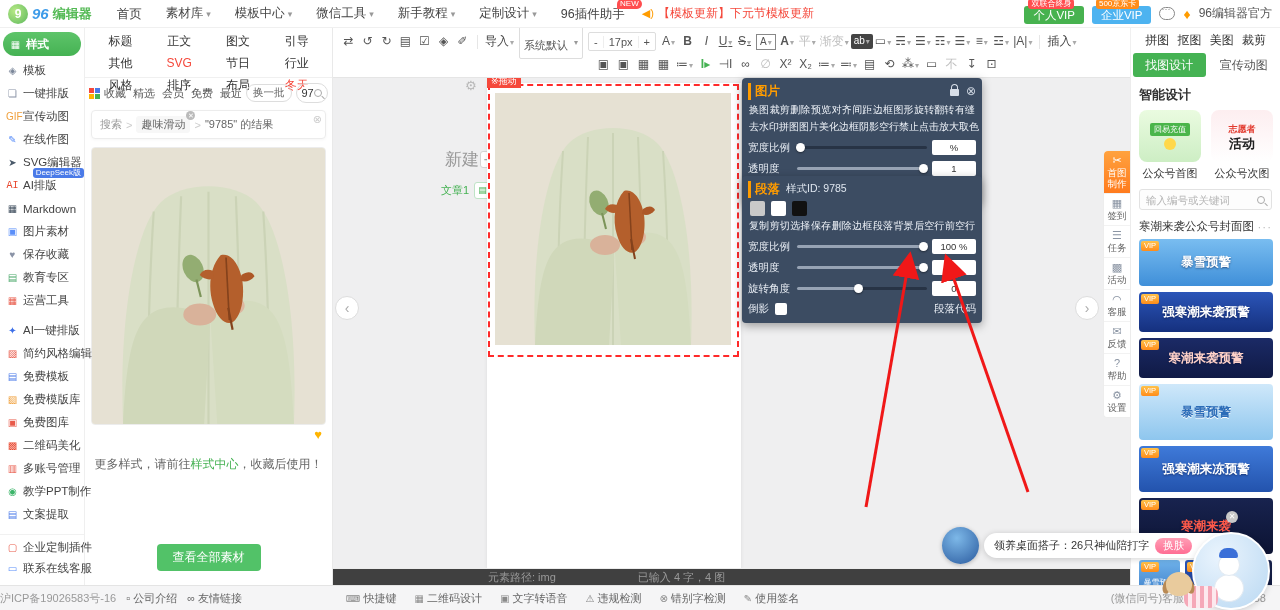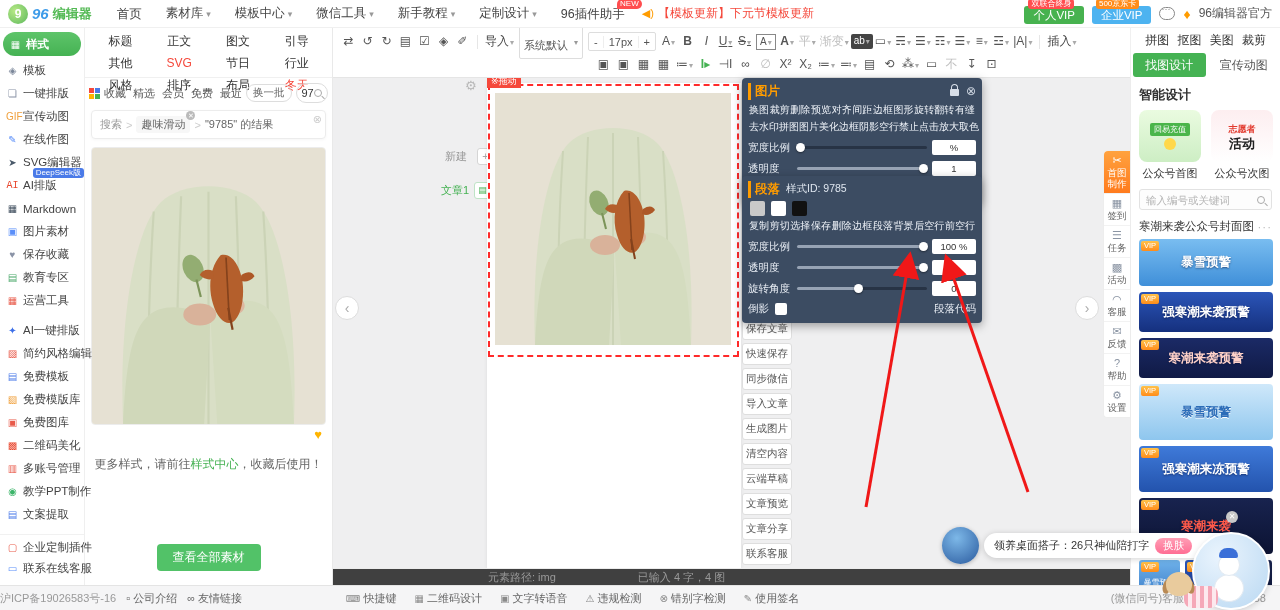--- a/index.html
+++ b/index.html
@@ -93,21 +93,21 @@
   #righttools{position:absolute;top:28px;right:0;width:150px;height:50px;background:#fff;z-index:22;border-left:1px solid #f0f0f0}
   .rt-row{display:flex;justify-content:space-around;padding:4px 10px 0;font-size:12px;color:#333}
   .rt-row span{cursor:pointer}
   .rt-tabs{display:flex;margin-top:4px}
   .rt-tab{flex:1;text-align:center;font-size:12px;line-height:24px;color:#555;cursor:pointer}
   .rt-tab.active{background:#45b253;color:#fff;border-radius:3px;margin:0 2px}
 
   
   #canvas{position:absolute;top:78px;left:333px;width:797px;bottom:25px;background:#efeff0;z-index:10}
   .gear{position:absolute;left:132px;top:0px;color:#b8b8b8;font-size:13px;cursor:pointer}
-  .side-new{position:absolute;left:112px;top:70px;display:flex;align-items:center;gap:10px;color:#999;font-size:11px}
+  .side-new{position:absolute;left:112px;top:70px;display:flex;align-items:center;gap:1px;color:#999;font-size:17px}
   .plus-box{width:17px;height:17px;border:1px solid #d5d5d5;border-radius:3px;background:#fff;color:#aaa;text-align:center;line-height:15px;cursor:pointer}
   .side-article{position:absolute;left:108px;top:104px;display:flex;align-items:center;gap:5px;color:#45b253;font-size:11px;cursor:pointer}
   .doc-box{width:17px;height:17px;border:1px solid #bfe3c6;border-radius:3px;background:#fff;color:#45b253;text-align:center;line-height:15px;font-size:9px}
   .pager{position:absolute;width:24px;height:24px;border:1px solid #ddd;border-radius:50%;background:#fff;color:#aaa;text-align:center;line-height:22px;font-size:14px;cursor:pointer;top:218px}
   .pager.left{left:2px}
   .pager.right{left:742px}
   #page{position:absolute;left:154px;top:5px;width:254px;height:485px;background:#fff;box-shadow:0 1px 4px rgba(0,0,0,.08)}
   .drag-tag{position:absolute;left:0;top:-8px;background:#f5483b;color:#fff;font-size:9px;line-height:13px;padding:0 4px;z-index:3}
   .sel-dash{position:absolute;left:1px;top:1px;width:251px;height:273px;border:2px dashed #ff2a2a}
   .photo-wrap{position:absolute;left:8px;top:10px;width:236px;height:252px}
@@ -705,33 +705,20 @@
         </span>
       <input class="dp-input" value="0" style="">
     </div>
     <div class="dp-bottom">
       <span>倒影</span>
       <span class="dp-check"></span>
       <span class="rightlab">段落代码</span>
     </div>
   </div>
 
-  <div id="actioncol">
-
-  <button class="act-btn">保存文章</button>
-      <button class="act-btn">快速保存</button>
-      <button class="act-btn">同步微信</button>
-      <button class="act-btn">导入文章</button>
-      <button class="act-btn">生成图片</button>
-      <button class="act-btn">清空内容</button>
-      <button class="act-btn">云端草稿</button>
-      <button class="act-btn">文章预览</button>
-      <button class="act-btn">文章分享</button>
-      <button class="act-btn">联系客服</button>
-    </div>
 
   <div id="rightstrip">
 
       <div class="strip-item active">
         <span class="sic">✂</span>
         <span>首图制作</span>
       </div>
 
       <div class="strip-item">
         <span class="sic">▦</span>

